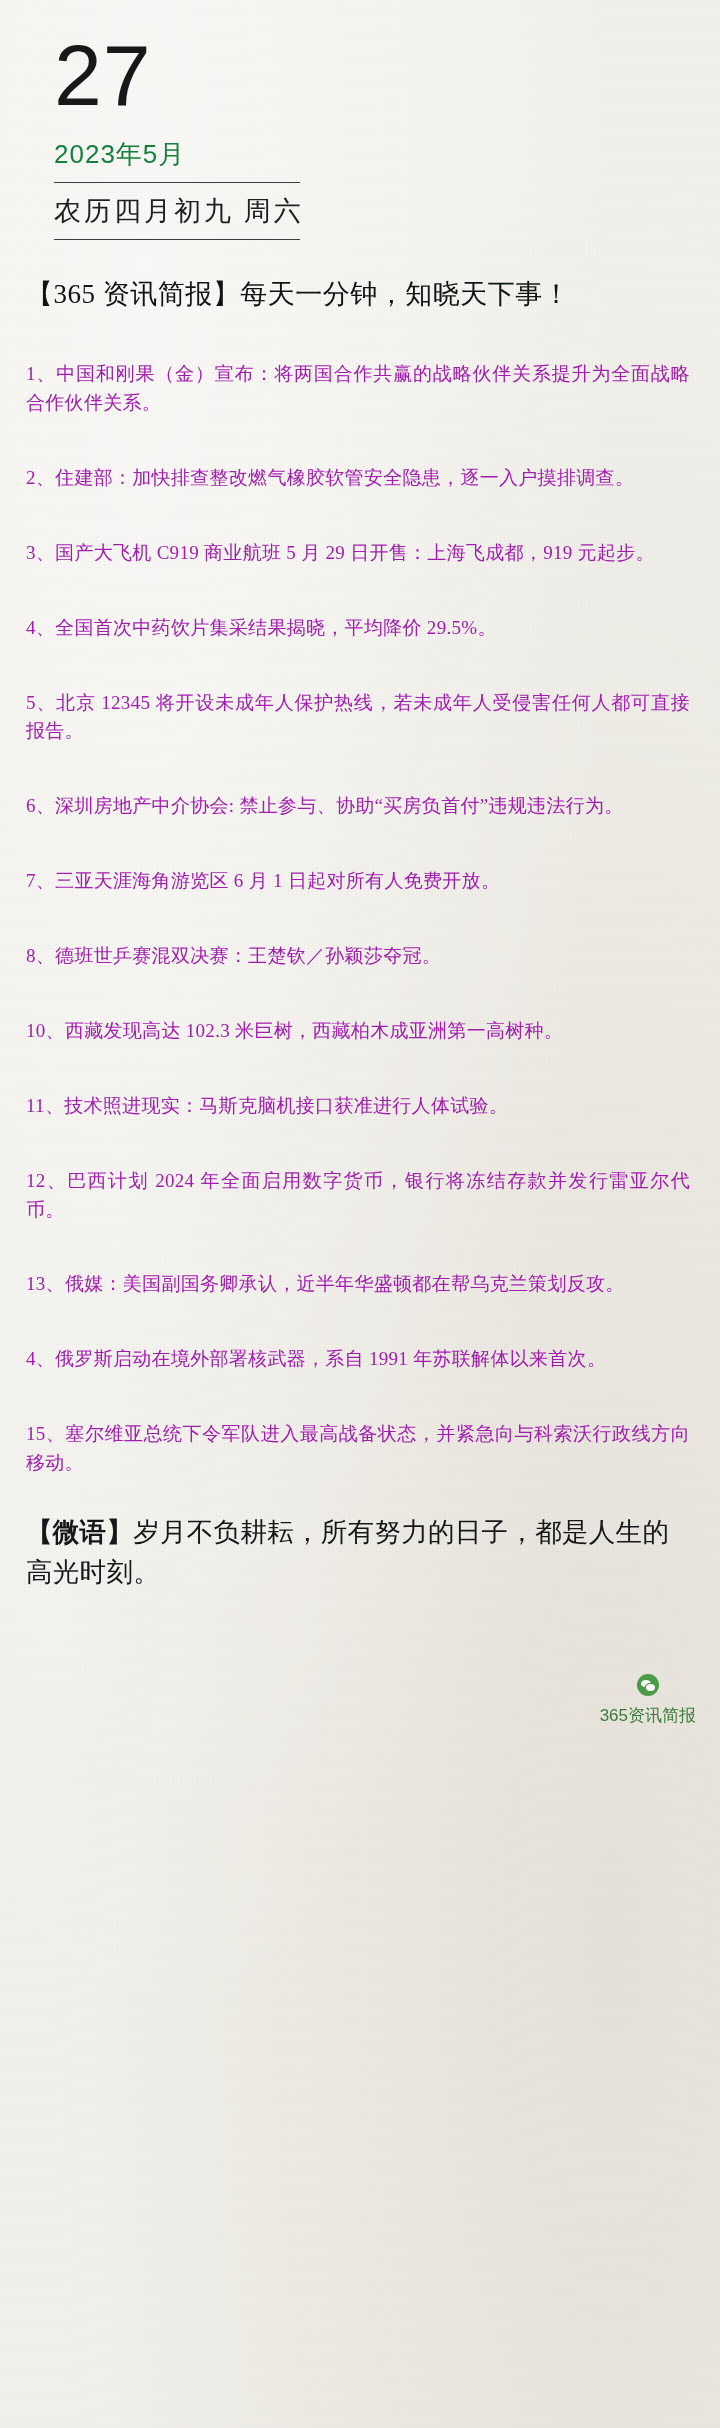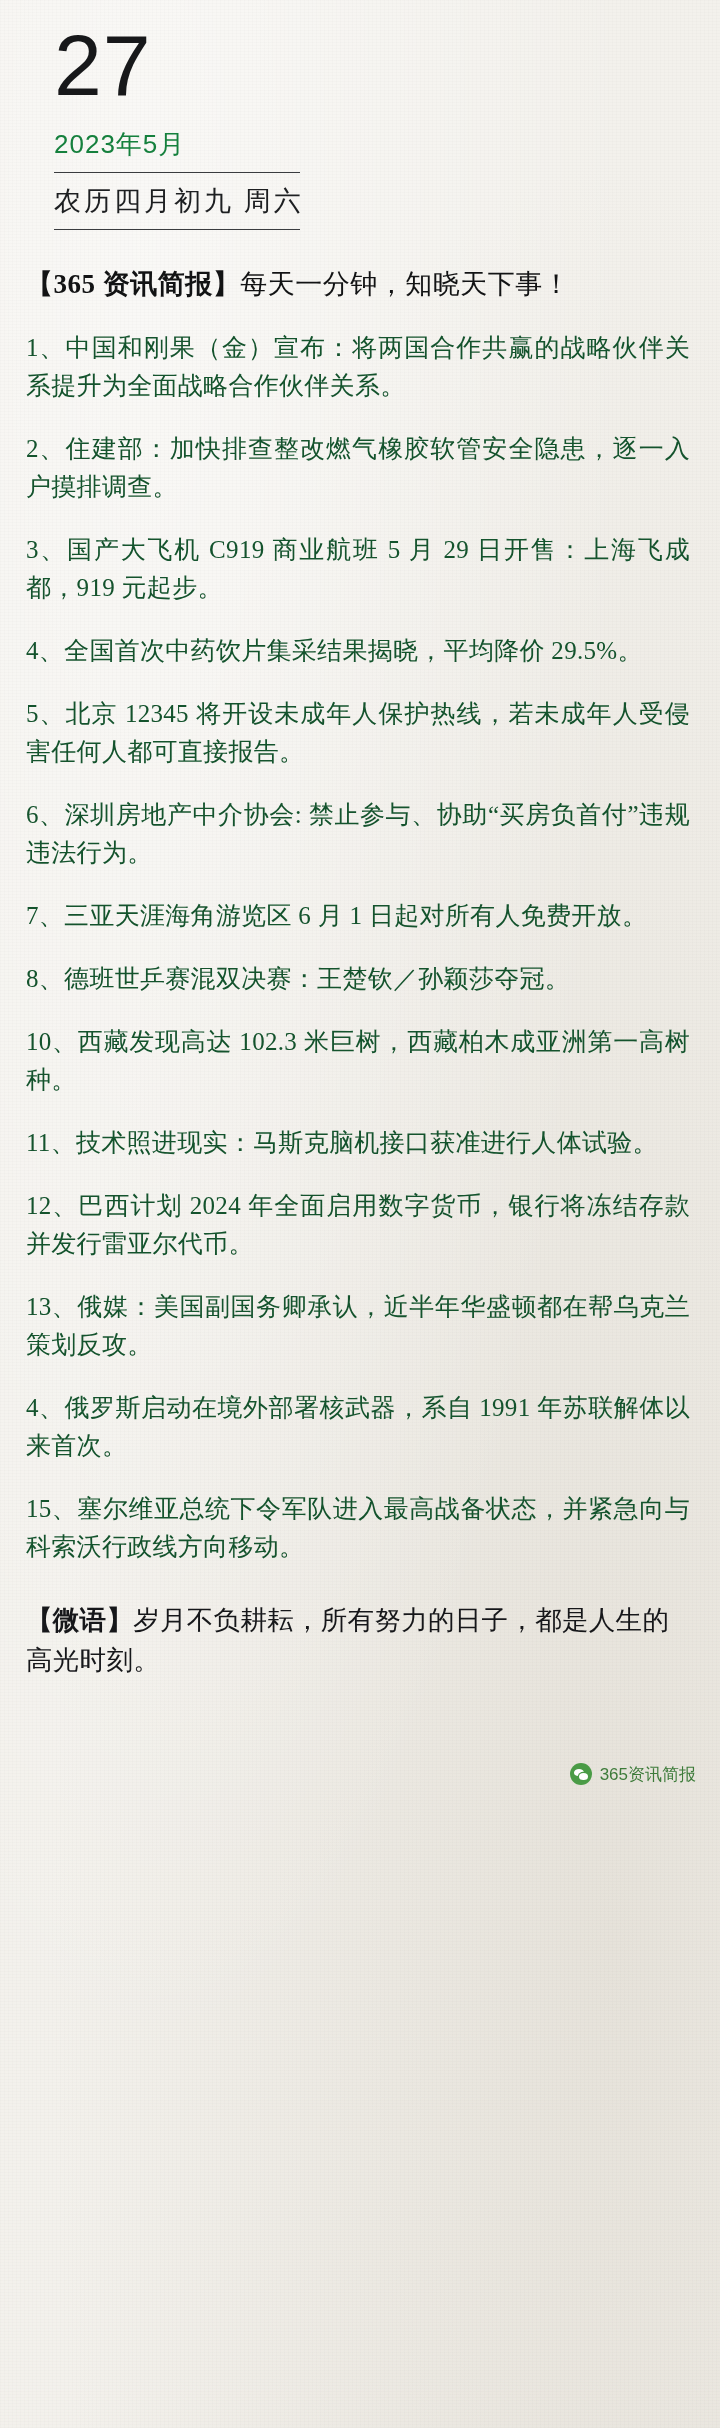--- a/index.html
+++ b/index.html
@@ -10,21 +10,21 @@
     width: 720px;
     background: #ffffff;
     font-family: "Liberation Serif", "DejaVu Serif", serif;
   }
   .page {
     position: relative;
     width: 720px;
     min-height: 2428px;
     background: #f3f1ec;
     box-sizing: border-box;
-    padding: 3px 0 0 0;
+    padding: 13px 0 0 0;
     overflow: hidden;
   }
   
   .page::before {
     content: "";
     position: absolute;
     inset: 0;
     background:
       repeating-linear-gradient(0deg, rgba(0,0,0,0.012) 0px, rgba(0,0,0,0.012) 1px, rgba(255,255,255,0) 1px, rgba(255,255,255,0) 3px),
       repeating-linear-gradient(90deg, rgba(0,0,0,0.010) 0px, rgba(0,0,0,0.010) 1px, rgba(255,255,255,0) 1px, rgba(255,255,255,0) 4px),
@@ -75,32 +75,32 @@
   }
   .headline {
     margin: 34px 0 0 0;
     padding: 0 12px 0 12px;
     font-size: 27px;
     line-height: 1.5;
     color: #121314;
     letter-spacing: 0.5px;
   }
   .headline b {
-    font-weight: 700;
+    font-weight: 400;
   }
   .news-list {
     margin: 0;
     padding: 0 12px 0 12px;
     list-style: none;
   }
   .news-item {
-    font-size: 25px;
+    font-size: 19px;
     line-height: 1.52;
-    color: #14532d;
-    margin-top: 25px;
+    color: #a21caf;
+    margin-top: 46px;
     letter-spacing: 0.3px;
     text-align: justify;
   }
   .footer-note {
     margin: 34px 0 0 0;
     padding: 0 12px 0 12px;
     font-size: 26.5px;
     line-height: 1.52;
     color: #16171a;
     letter-spacing: 0.3px;
@@ -115,20 +115,21 @@
     justify-content: flex-end;
     align-items: center;
   }
   .qr-badge {
     display: flex;
     align-items: center;
     gap: 8px;
     color: #3d7b3a;
     font-size: 17px;
     font-family: "Liberation Sans", "DejaVu Sans", sans-serif;
+    flex-direction: column;
   }
   .wechat-icon {
     width: 22px;
     height: 22px;
     border-radius: 50%;
     background: #4a9b46;
     position: relative;
     display: inline-block;
   }
   .wechat-icon::before {

